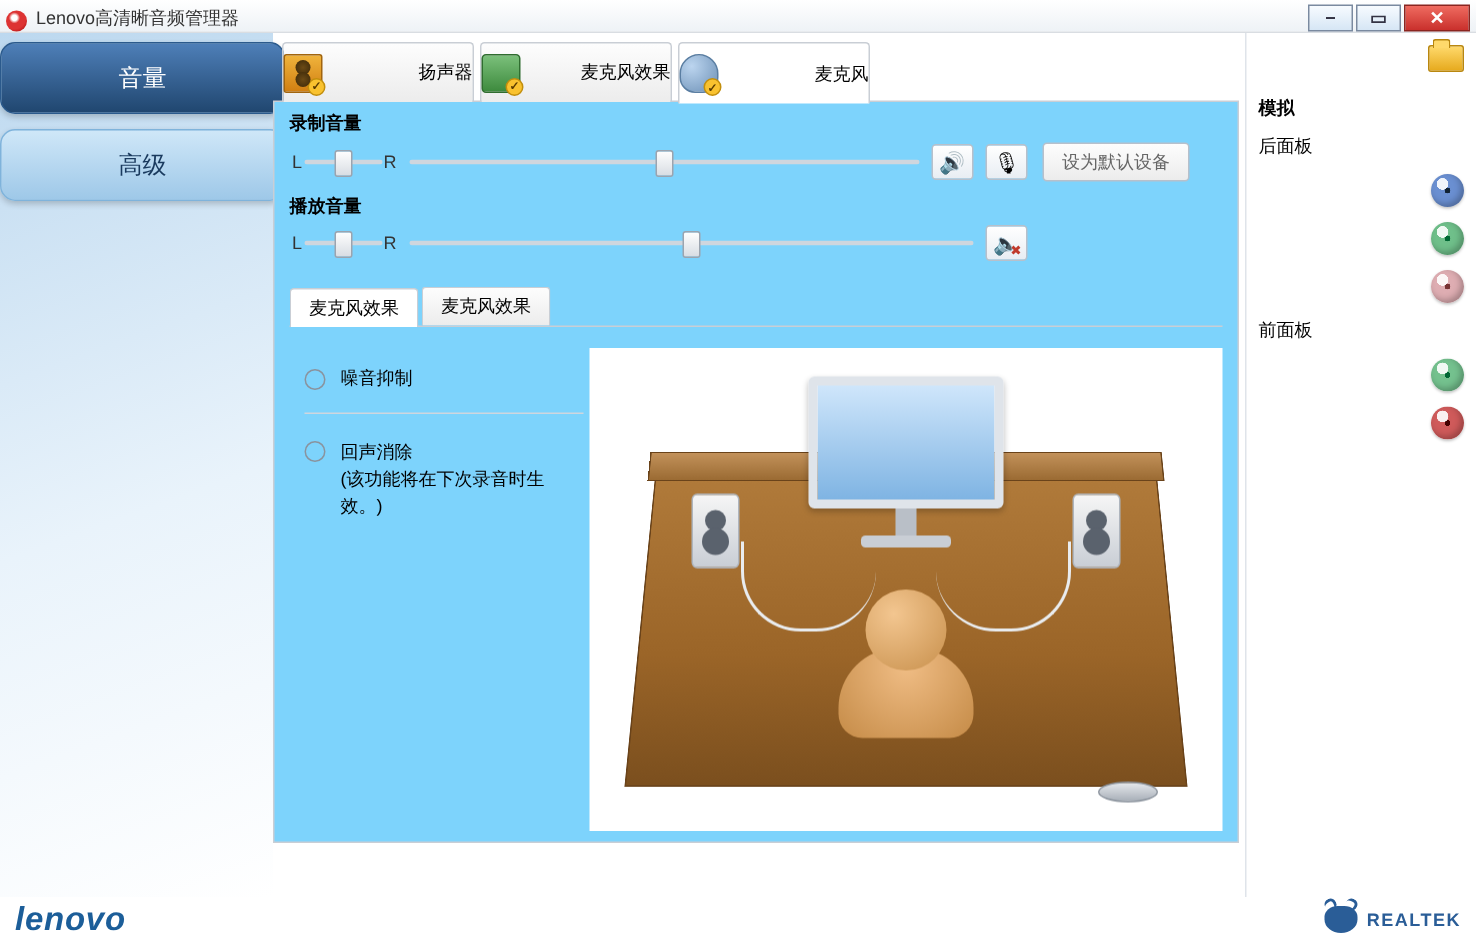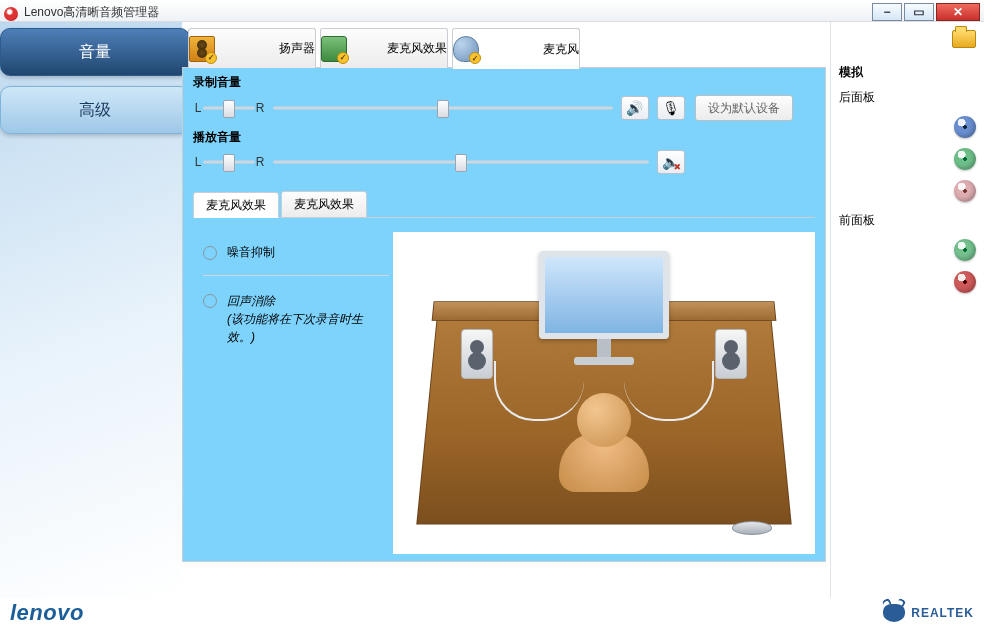--- a/index.html
+++ b/index.html
@@ -54,21 +54,21 @@
     .subtabs { display:flex; margin-top:17px; border-bottom:1px solid #c9ced5; }
     .subtab { padding: 4px 12px; border:1px solid #c9ced5; border-bottom:none; background:linear-gradient(#fdfdfd,#ececec); border-radius:3px 3px 0 0; margin-right:2px; }
     .subtab.active { background:#fff; position:relative; top:1px; }
     .subcontent { display:flex; height: 336px; padding-top: 14px; }
 
     
     .effects { width: 200px; padding: 6px 4px 0 10px; }
     .effect-opt { display:flex; gap:10px; padding: 6px 0; }
     .effect-opt .radio { width:14px; height:14px; border:1.5px solid #8a939e; border-radius:50%; margin-top:2px; flex-shrink:0; }
     .effect-sep { border-top:1px solid #cfd6de; margin: 8px 0 10px 0; }
-    .effect-opt .label-multi { line-height:1.5;font-style:italic; }
+    .effect-opt .label-multi { line-height:1.5; }
 
     
     .illus { flex:1; position:relative; background:#fff; }
     .desk { position:absolute; left:8%; top:22%; width:84%; height:70%; background:linear-gradient(#b07a3a 0%, #9b6528 60%, #7b4f1e 100%); transform: perspective(800px) rotateX(24deg); border:1px solid #6a431a; }
     .desk::after { content:""; position:absolute; left:-6px; right:-6px; top:-22px; height:22px; background: linear-gradient(#c2915a,#9b6b33); border:1px solid #6a431a; }
     .monitor { position:absolute; left:50%; top:6%; transform:translateX(-50%); width:160px; height:120px; }
     .monitor .screen { width:130px; height:88px; margin:0 auto; background:linear-gradient(#cfe6fb,#7fb4e3); border:6px solid #dfe4ea; border-radius:4px; box-shadow: 0 2px 4px rgba(0,0,0,.25); }
     .monitor .stand { width:14px; height:18px; background:#b9bfc7; margin:0 auto; }
     .monitor .base { width:60px; height:8px; background:#c9ced5; margin:0 auto; border-radius:3px; }
     .spk { position:absolute; top:30%; width:32px; height:50px; background:linear-gradient(#f6f6f6,#c9ced5); border:1px solid #aeb5be; border-radius:4px; }

